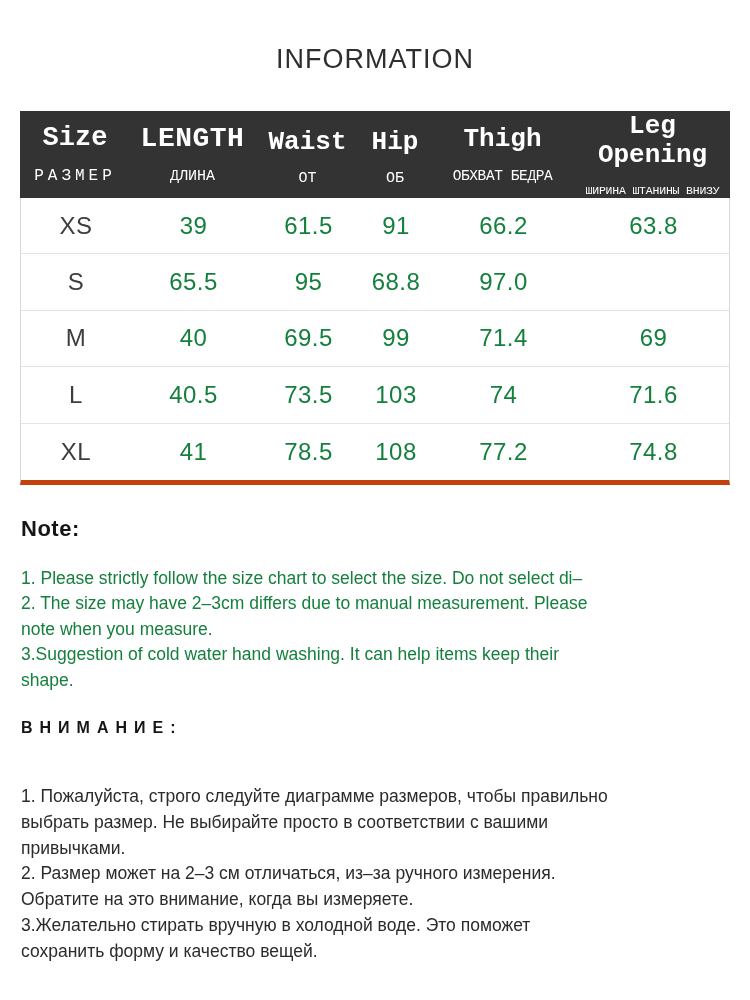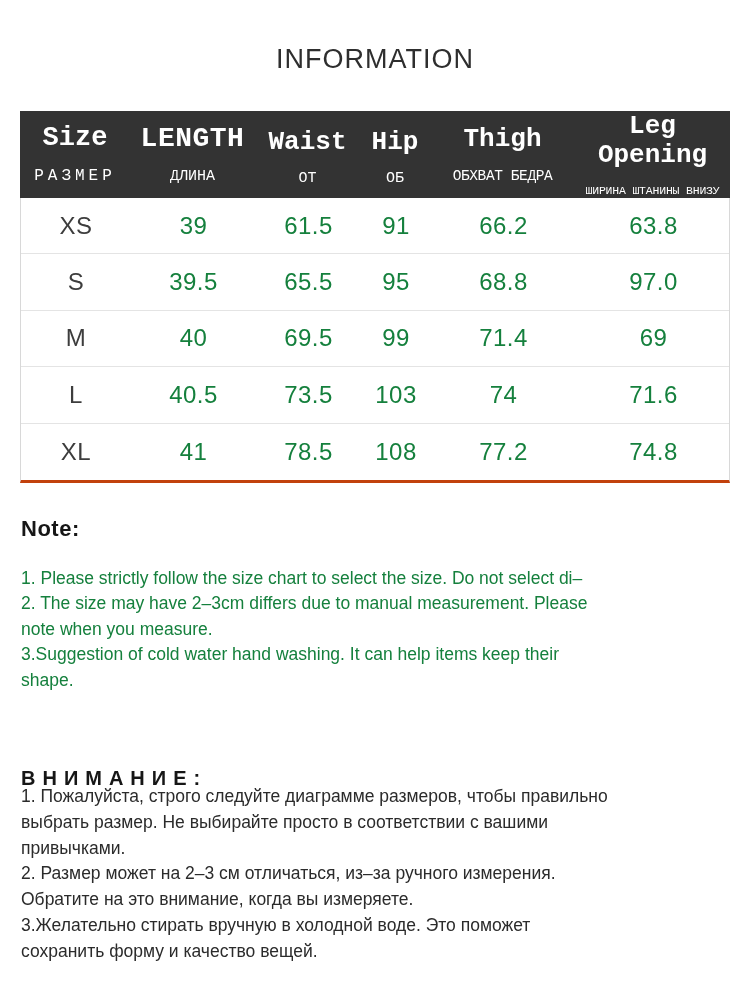--- a/index.html
+++ b/index.html
@@ -18,31 +18,31 @@
   .th .en { font-size:26px; font-weight:700; line-height:1.1; }
   .th .ru { font-size:15px; margin-top:14px; font-weight:400; white-space:nowrap; }
   .th:nth-child(1) .en { font-size:27px; }
   .th:nth-child(1) .ru { letter-spacing:4px; font-size:16px; }
   .th:nth-child(2) .en { font-size:28px; letter-spacing:0.5px; }
   .th:nth-child(3) .en, .th:nth-child(4) .en { margin-top:6px; }
   .th:nth-child(5) .ru { font-size:14.5px; letter-spacing:-0.4px; }
   .th:nth-child(6) .ru { font-size:11.5px; letter-spacing:-0.2px; }
 
   .tbody { border-left:1px solid #d8d8d8; border-right:1px solid #d8d8d8;
-    border-bottom:3px solid #c2410c; }
+    border-bottom:5px solid #c2410c; }
   .tr { height:56.4px; align-items:center; border-bottom:1px solid #e4e4e4; }
   .tr:last-child { border-bottom:none; }
   .td { text-align:center; font-size:24px; color:#15803d; letter-spacing:0.5px; }
   .td.size-cell { color:#3d3d3d; }
 
   .note-heading { position:absolute; left:21px; top:516px; font-size:22px;
     font-weight:600; color:#161616; letter-spacing:0.5px; }
   .notes-en { position:absolute; left:21px; top:566px; width:712px;
     font-size:17.5px; line-height:25.4px; color:#15803d; }
-  .attention-heading { position:absolute; left:21px; top:767px; font-size:20px;
+  .attention-heading { position:absolute; left:21px; top:719px; font-size:16px;
     font-weight:700; color:#161616; letter-spacing:7px; }
   .notes-ru { position:absolute; left:21px; top:784px; width:712px;
     font-size:17.5px; line-height:25.8px; color:#2b2b2b; }
   .note-line { white-space:nowrap; }
 </style>
 </head>
 <body>
 
 <div class="page-title">INFORMATION</div>
 
@@ -78,21 +78,20 @@
     <div class="tr grid-row">
       <div class="td size-cell">XS</div>
       <div class="td">39</div>
       <div class="td">61.5</div>
       <div class="td">91</div>
       <div class="td">66.2</div>
       <div class="td">63.8</div>
     </div>
     <div class="tr grid-row">
       <div class="td size-cell">S</div>
-      <div class="td">39.5</div>
       <div class="td">65.5</div>
       <div class="td">95</div>
       <div class="td">68.8</div>
       <div class="td">97.0</div>
     </div>
     <div class="tr grid-row">
       <div class="td size-cell">M</div>
       <div class="td">40</div>
       <div class="td">69.5</div>
       <div class="td">99</div>

